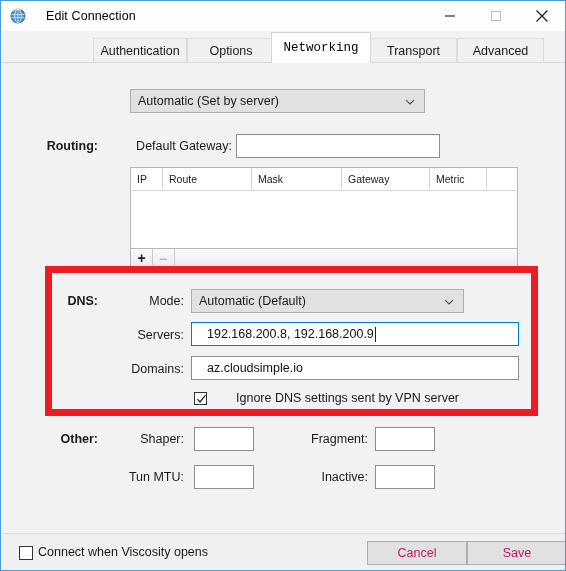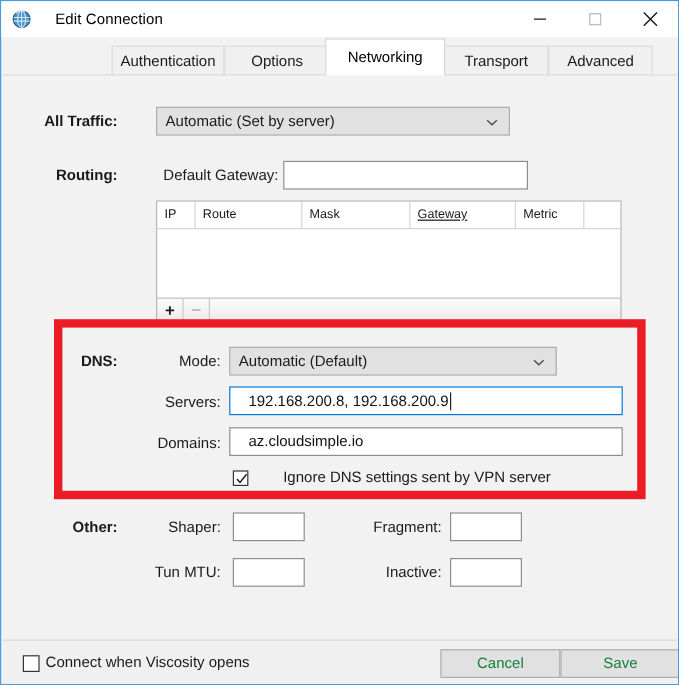--- a/index.html
+++ b/index.html
@@ -260,21 +260,21 @@
     box-sizing: border-box;
     top: 7px;
     height: 24px;
     width: 100px;
     background: #e1e1e1;
     border: 1px solid #adadad;
     display: flex;
     align-items: center;
     justify-content: center;
     font-size: 12.5px;
-    color: #15803d;
+    color: #be185d;
   }
 </style>
 </head>
 <body>
 
 <div id="window">
 
   <div id="titlebar">
     <span id="app-icon">
       <svg width="16" height="16" viewBox="0 0 16 16">
@@ -300,49 +300,48 @@
     <div class="wbtn" id="btn-close">
       <svg width="14" height="14" viewBox="0 0 14 14">
         <path d="M1.5 1.5 L12.5 12.5 M12.5 1.5 L1.5 12.5" stroke="#1a1a1a" stroke-width="1.2"></path>
       </svg>
     </div>
   </div>
 
   <div id="tabstrip">
     <div class="tab" style="left:91px;  width:94px;">Authentication</div>
     <div class="tab" style="left:185px; width:88px;">Options</div>
-    <div class="tab active" style="left:269px; width:100px;">Networking</div>
+    <div class="tab active" style="left:269px; width:100px;font-family:Liberation Mono, monospace;">Networking</div>
     <div class="tab" style="left:368px; width:87px;">Transport</div>
     <div class="tab" style="left:455px; width:87px;">Advanced</div>
   </div>
 
   <div id="content">
 
-    <div class="lbl bold right" style="left:0px; top:31px; width:96px;">All Traffic:</div>
     <div class="combo" style="left:128px; top:26px; width:295px;">
       <span>Automatic (Set by server)</span>
       <span class="chev">
         <svg width="10" height="10" viewBox="0 0 10 10">
           <path d="M1 3.2 L5 7 L9 3.2" fill="none" stroke="#4a4a4a" stroke-width="1.1"></path>
         </svg>
       </span>
     </div>
 
     <div class="lbl bold right" style="left:0px; top:76px; width:96px;">Routing:</div>
     <div class="lbl right" style="left:120px; top:76px; width:110px;">Default Gateway:</div>
     <div class="tinput" style="left:234px; top:71px; width:204px;">
       <span></span>
     </div>
 
     <div id="routes-table">
       <div id="routes-header">
         <div class="rcol" style="width:32px;">IP</div>
         <div class="rcol" style="width:89px;">Route</div>
         <div class="rcol" style="width:90px;">Mask</div>
-        <div class="rcol" style="width:88px;text-decoration:underline;">Gateway</div>
+        <div class="rcol" style="width:88px;">Gateway</div>
         <div class="rcol" style="width:57px;">Metric</div>
         <div class="rcol" style="width:30px;"></div>
       </div>
       <div></div>
     </div>
     <div id="routes-toolbar">
       <div class="tbbtn">+</div>
       <div class="tbbtn dim">−</div>
     </div>
 

